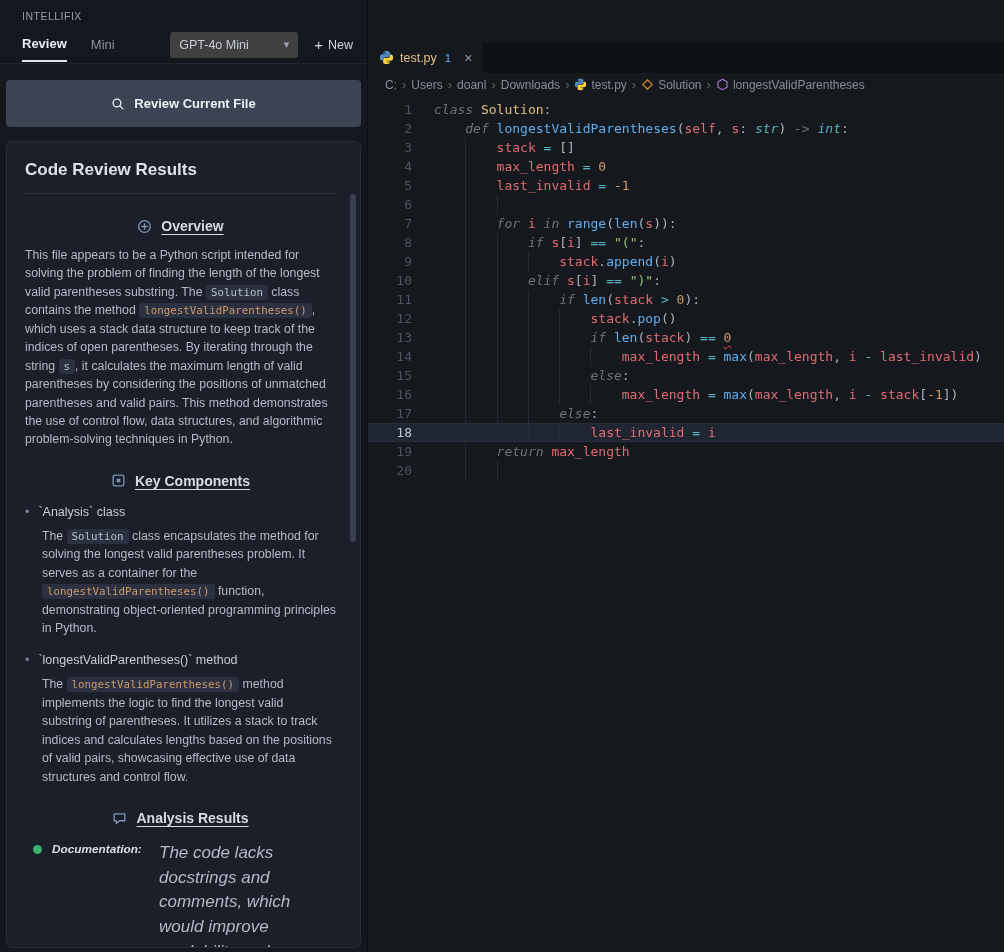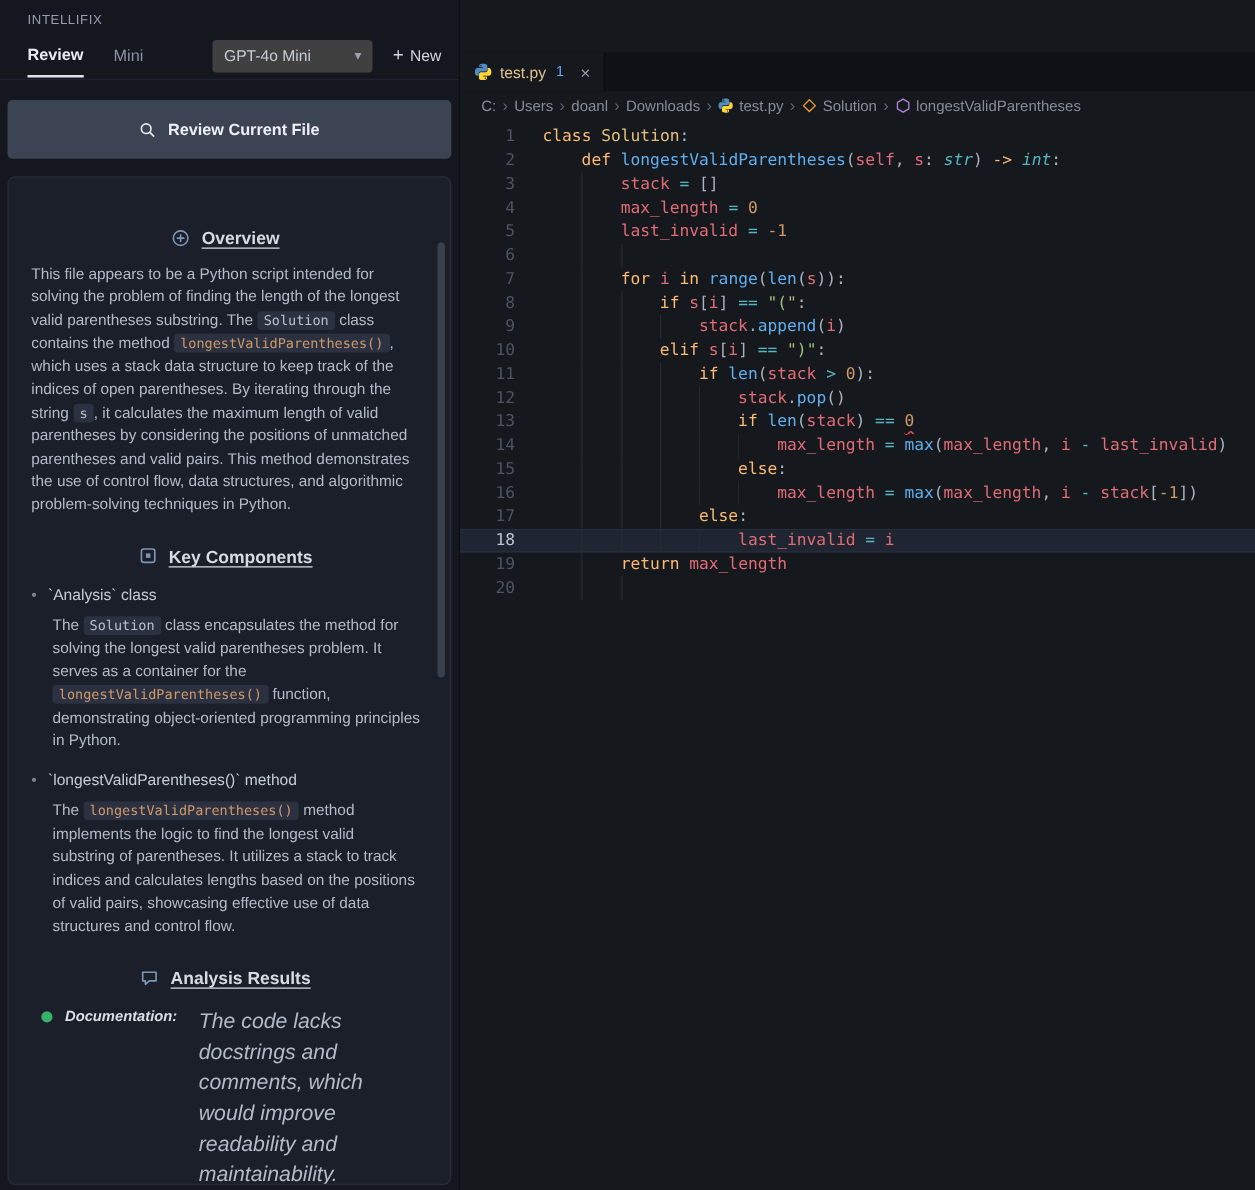--- a/index.html
+++ b/index.html
@@ -64,21 +64,21 @@
 
   .code { flex:1; padding-top:4px; font-family:"DejaVu Sans Mono", monospace; font-size:13px; line-height:19px; color:#abb2bf; overflow:hidden; cursor:text; }
   .cl { display:flex; height:19px; }
   .cl.active { background:#1f2531; box-shadow:inset 0 1px 0 #272e3c, inset 0 -1px 0 #272e3c; }
   .ln { width:44px; flex:none; text-align:right; color:#4c5363; margin-right:22px; user-select:none; }
   .cl.active .ln { color:#bfc5d0; }
   .lc { white-space:pre; }
   .g { display:inline-block; width:4ch; height:19px; vertical-align:top; }
   .gb { box-shadow:inset 1px 0 0 #252b36; }
 
-  .tk-k { color:#fdba74; }
+  .tk-k { color:#737373;font-style:italic; }
   .tk-cls { color:#e5c07b; }
   .tk-fn { color:#61afef; }
   .tk-v { color:#e06c75; }
   .tk-n { color:#d19a66; }
   .tk-s { color:#98c379; }
   .tk-p { color:#abb2bf; }
   .tk-o { color:#56b6c2; }
   .tk-t { color:#56b6c2; font-style:italic; }
   .sq { text-decoration:underline wavy #f14c4c; text-decoration-thickness:1px; text-underline-offset:3px; }
 </style>
@@ -106,20 +106,21 @@
     <span class="sicon">
       <svg viewBox="0 0 16 16" width="14" height="14">
         <circle cx="6.8" cy="6.8" r="4.4" fill="none" stroke="#e9ecf1" stroke-width="1.5"></circle>
         <line x1="10.2" y1="10.2" x2="13.6" y2="13.6" stroke="#e9ecf1" stroke-width="1.5" stroke-linecap="round"></line>
       </svg>
     </span>
     <span>Review Current File</span>
   </button>
 
   <div class="card">
+    <h2 class="card-title">Code Review Results</h2>
 
     <div class="section">
       <div class="sec-head">
         <span class="sec-ic">
           <svg viewBox="0 0 16 16" width="15" height="15">
             <circle cx="8" cy="8" r="6.2" fill="none" stroke="#7e95b6" stroke-width="1.4"></circle>
             <path d="M8 5.2v5.6M5.2 8h5.6" stroke="#7e95b6" stroke-width="1.4" stroke-linecap="round"></path>
           </svg>
         </span>
         <span class="sec-title">Overview</span>

